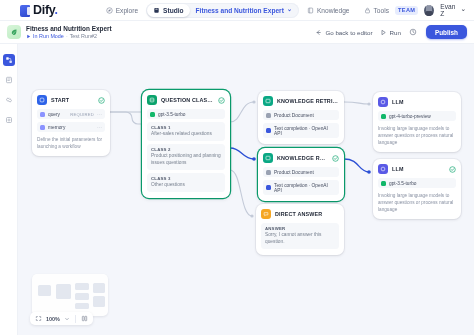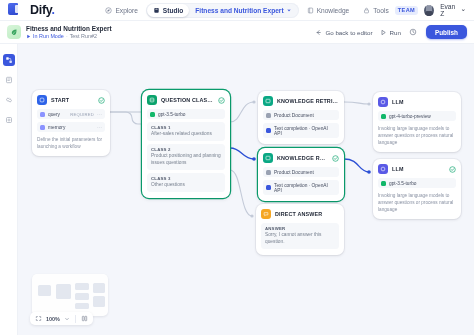--- a/index.html
+++ b/index.html
@@ -11,21 +11,21 @@
     -webkit-font-smoothing: antialiased;
   }
   #app { position: relative; width: 474px; height: 335px; background: #f2f5fa; }
 
   
   .topnav {
     position: absolute; top: 0; left: 0; width: 474px; height: 21px;
     background: #ffffff; display: flex; align-items: center;
     border-bottom: 1px solid #eef1f6; z-index: 40;
   }
-  .brand { display: flex; align-items: flex-start; gap: 12px; padding-left: 8px; width: 104px; }
+  .brand { display: flex; align-items: flex-end; gap: 3px; padding-left: 20px; width: 104px; }
   .brand-mark {
     width: 10px; height: 12px; border-radius: 2px 1px 1px 2px;
     background: linear-gradient(160deg,#4f6bed 0%, #3b57dd 60%, #2c46c9 100%);
     position: relative;
   }
   .brand-mark:after{
     content:""; position:absolute; right:-1px; top:2px; width:4px; height:8px;
     background:#ffffff; border-radius:1px; opacity:.85;
   }
   .brand-text { font-size: 12.5px; font-weight: 700; color: #121826; letter-spacing: -0.3px; }

